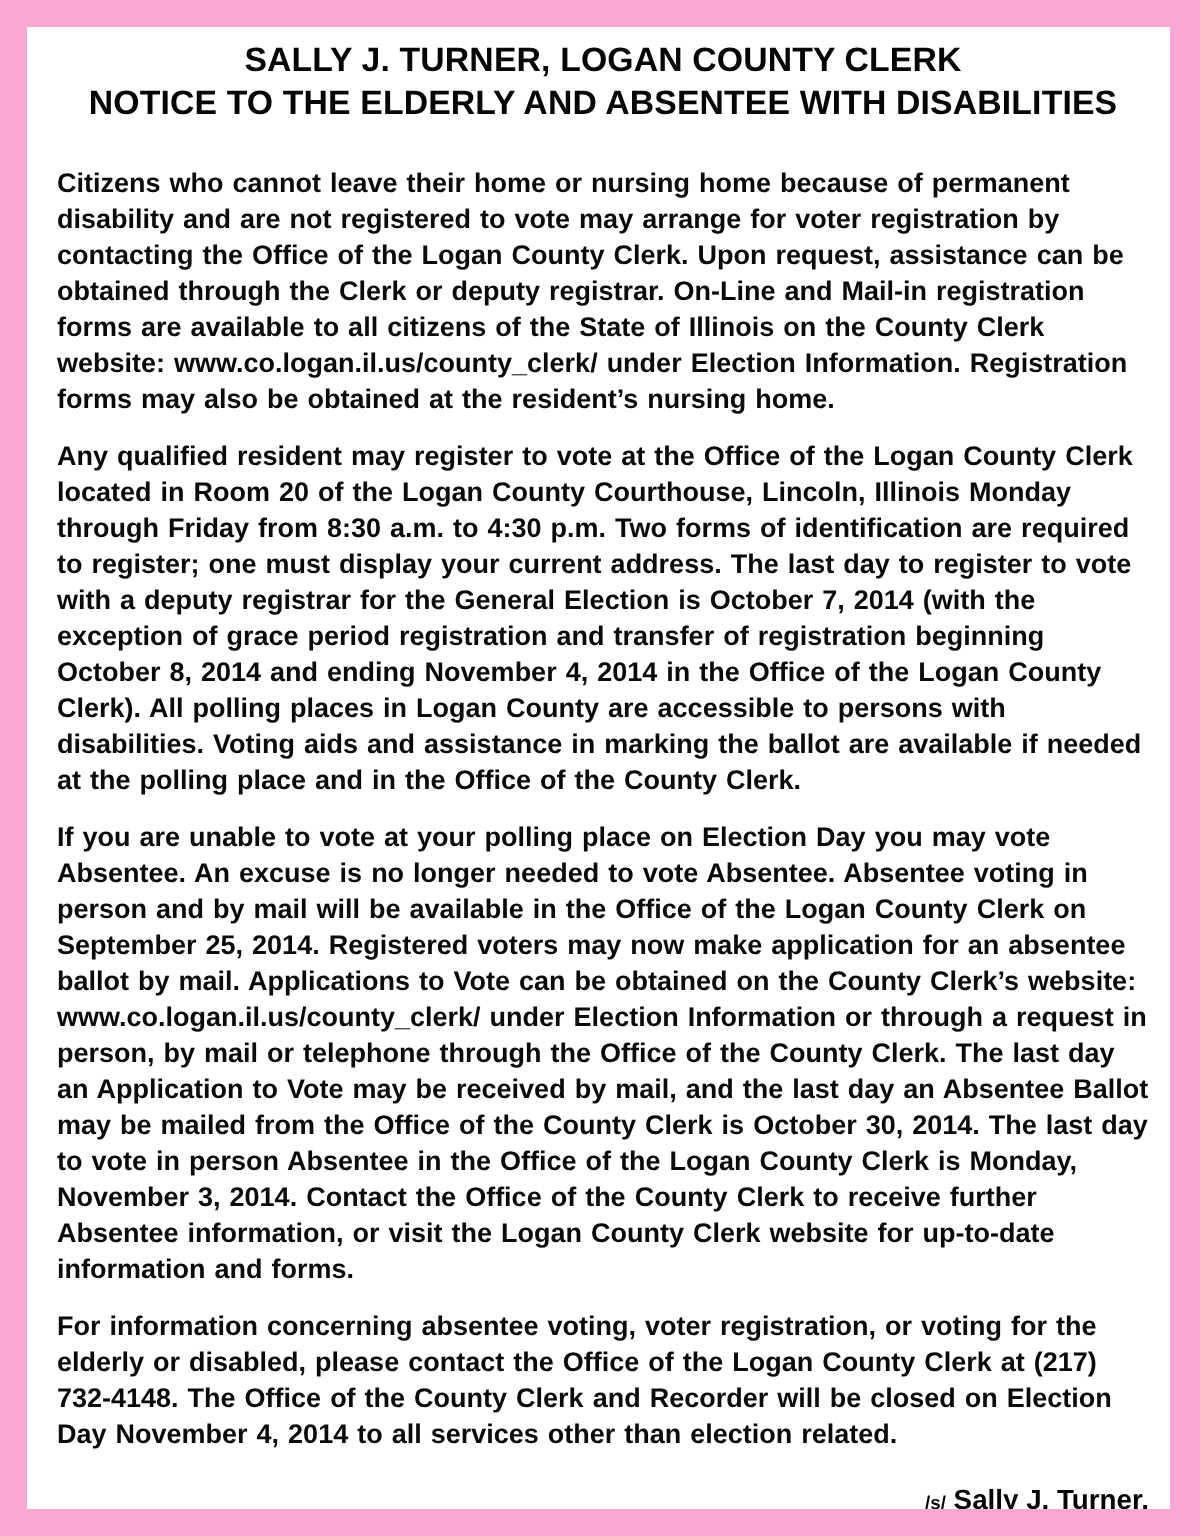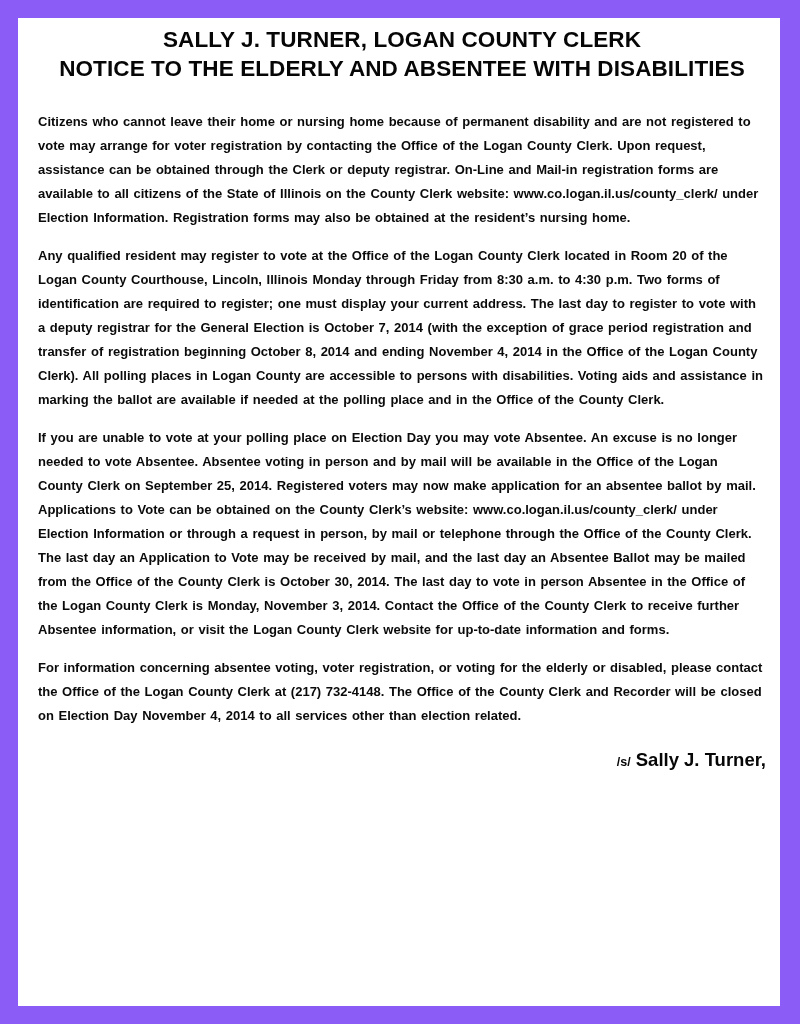--- a/index.html
+++ b/index.html
@@ -4,21 +4,21 @@
 <style>
   html, body {
     margin: 0;
     padding: 0;
     background: #ffffff;
   }
   .page {
     position: relative;
     width: 800px;
     height: 1024px;
-    background: #8b5cf6;
+    background: #f9a8d4;
     box-sizing: border-box;
     font-family: "Liberation Sans", "DejaVu Sans", sans-serif;
     -webkit-font-smoothing: antialiased;
   }
   .sheet {
     position: absolute;
     left: 18px;
     top: 18px;
     width: 762px;
     height: 988px;
@@ -32,21 +32,21 @@
     text-align: center;
     font-weight: 700;
     font-size: 22.5px;
     line-height: 29px;
     letter-spacing: 0.1px;
     margin: 0 0 27px 0;
     color: #060606;
   }
   .body-text {
     font-weight: 700;
-    font-size: 13px;
+    font-size: 18px;
     line-height: 24px;
     color: #0a0a0a;
   }
   .body-text p {
     margin: 0 0 14px 0;
     word-spacing: 1px;
   }
   .signature {
     text-align: right;
     font-weight: 700;

